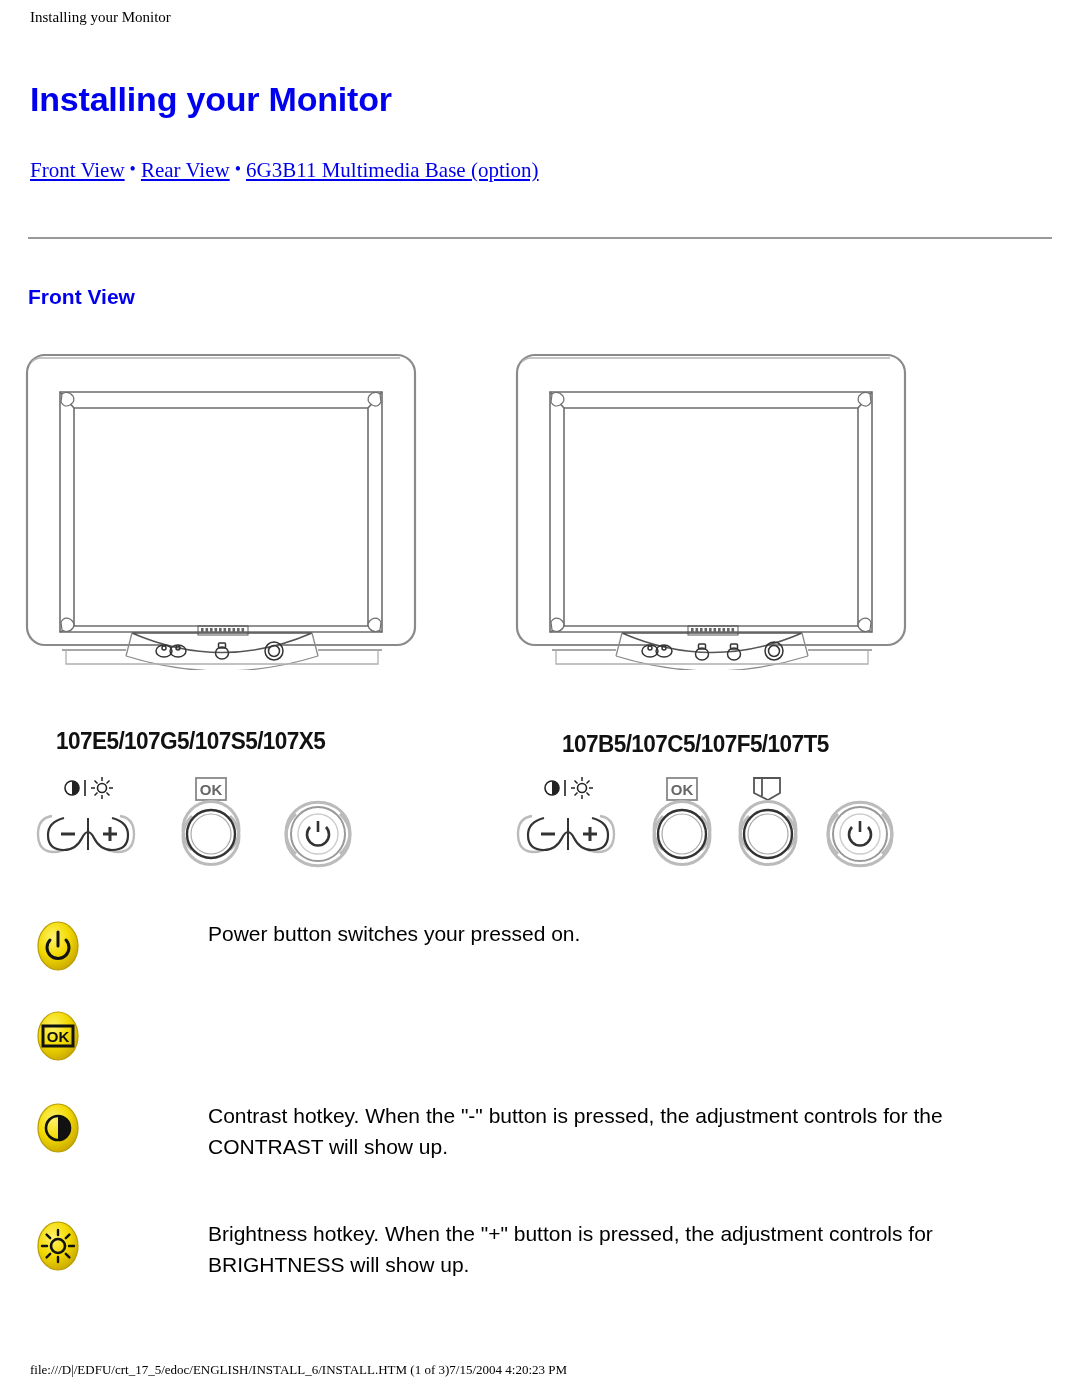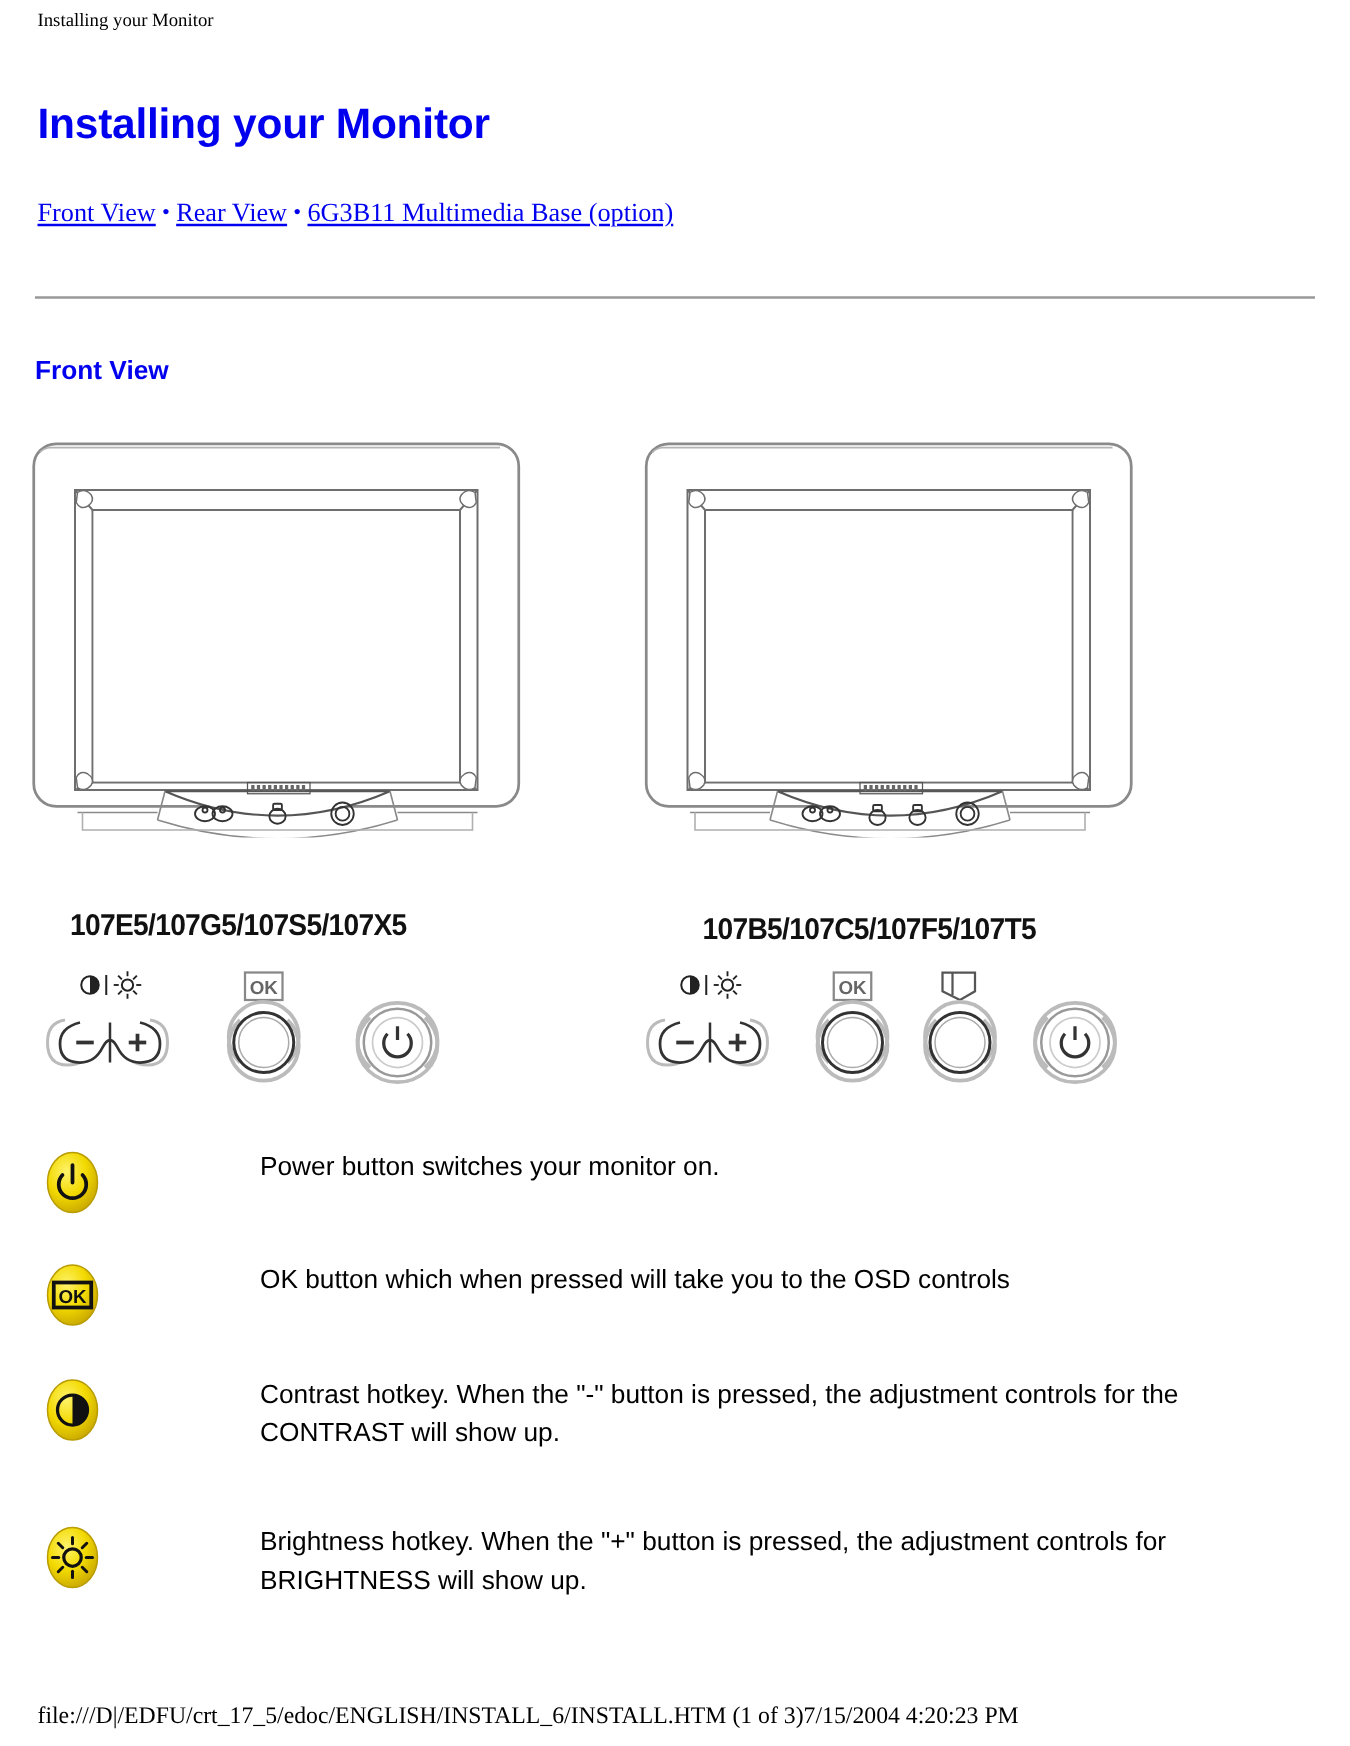--- a/index.html
+++ b/index.html
@@ -144,21 +144,21 @@
     color: #000000;
     max-width: 760px;
   }
 
   
   .footer {
     position: absolute;
     left: 30px;
     top: 1362px;
     font-family: "Liberation Serif", serif;
-    font-size: 19px;
+    font-size: 13px;
     color: #000000;
     white-space: nowrap;
   }
 </style>
 </head>
 <body>
 
 <div class="running-head">Installing your Monitor</div>
 
 <div class="page-title">Installing your Monitor</div>
@@ -439,39 +439,38 @@
             <stop offset="100%" stop-color="#c9a800"></stop>
           </radialGradient>
         </defs>
         <ellipse cx="26" cy="28" rx="20" ry="24" fill="url(#gPwr)" stroke="#b89c00" stroke-width="1.2"></ellipse>
         <g stroke="#111" stroke-width="3" fill="none" stroke-linecap="round">
           <path d="M18 22 a11 11 0 1 0 16 0"></path>
           <line x1="26" y1="14" x2="26" y2="28"></line>
         </g>
       </svg>
     </div>
-    <div class="legend-text">Power button switches your monitor on.</div>
+    <div class="legend-text">Power button switches your pressed on.</div>
   </div>
 
   <div class="legend-row" style="margin-top:18px;">
     <div class="legend-badge">
       <svg width="52" height="56" viewBox="0 0 52 56" xmlns="http://www.w3.org/2000/svg">
         <defs>
           <radialGradient id="gOk" cx="38%" cy="32%" r="72%">
             <stop offset="0%" stop-color="#fff36b"></stop>
             <stop offset="55%" stop-color="#f2d900"></stop>
             <stop offset="100%" stop-color="#c9a800"></stop>
           </radialGradient>
         </defs>
         <ellipse cx="26" cy="28" rx="20" ry="24" fill="url(#gOk)" stroke="#b89c00" stroke-width="1.2"></ellipse>
         <rect x="11" y="18" width="30" height="20" fill="none" stroke="#111" stroke-width="3"></rect>
         <text x="26" y="34" text-anchor="middle" font-family="Liberation Sans, sans-serif" font-size="15" font-weight="bold" fill="#111">OK</text>
       </svg>
     </div>
-    <div class="legend-text">OK button which when pressed will take you to the OSD controls</div>
   </div>
 
   <div class="legend-row" style="margin-top:26px;">
     <div class="legend-badge">
       <svg width="52" height="56" viewBox="0 0 52 56" xmlns="http://www.w3.org/2000/svg">
         <defs>
           <radialGradient id="gCon" cx="38%" cy="32%" r="72%">
             <stop offset="0%" stop-color="#fff36b"></stop>
             <stop offset="55%" stop-color="#f2d900"></stop>
             <stop offset="100%" stop-color="#c9a800"></stop>

